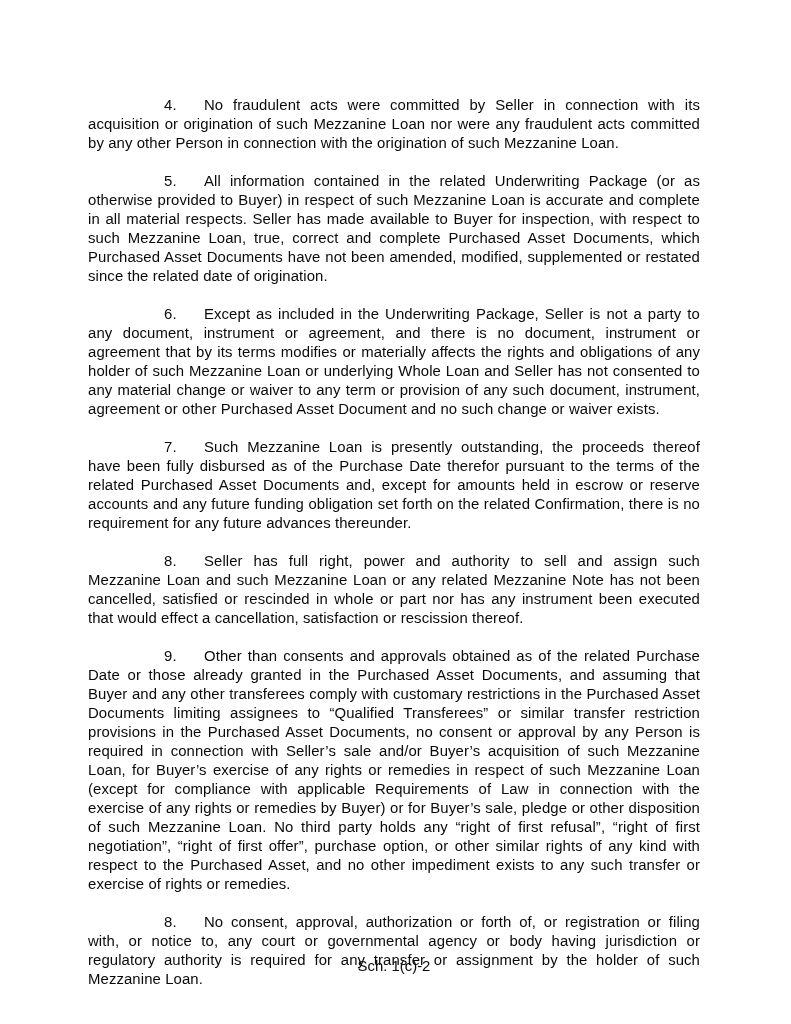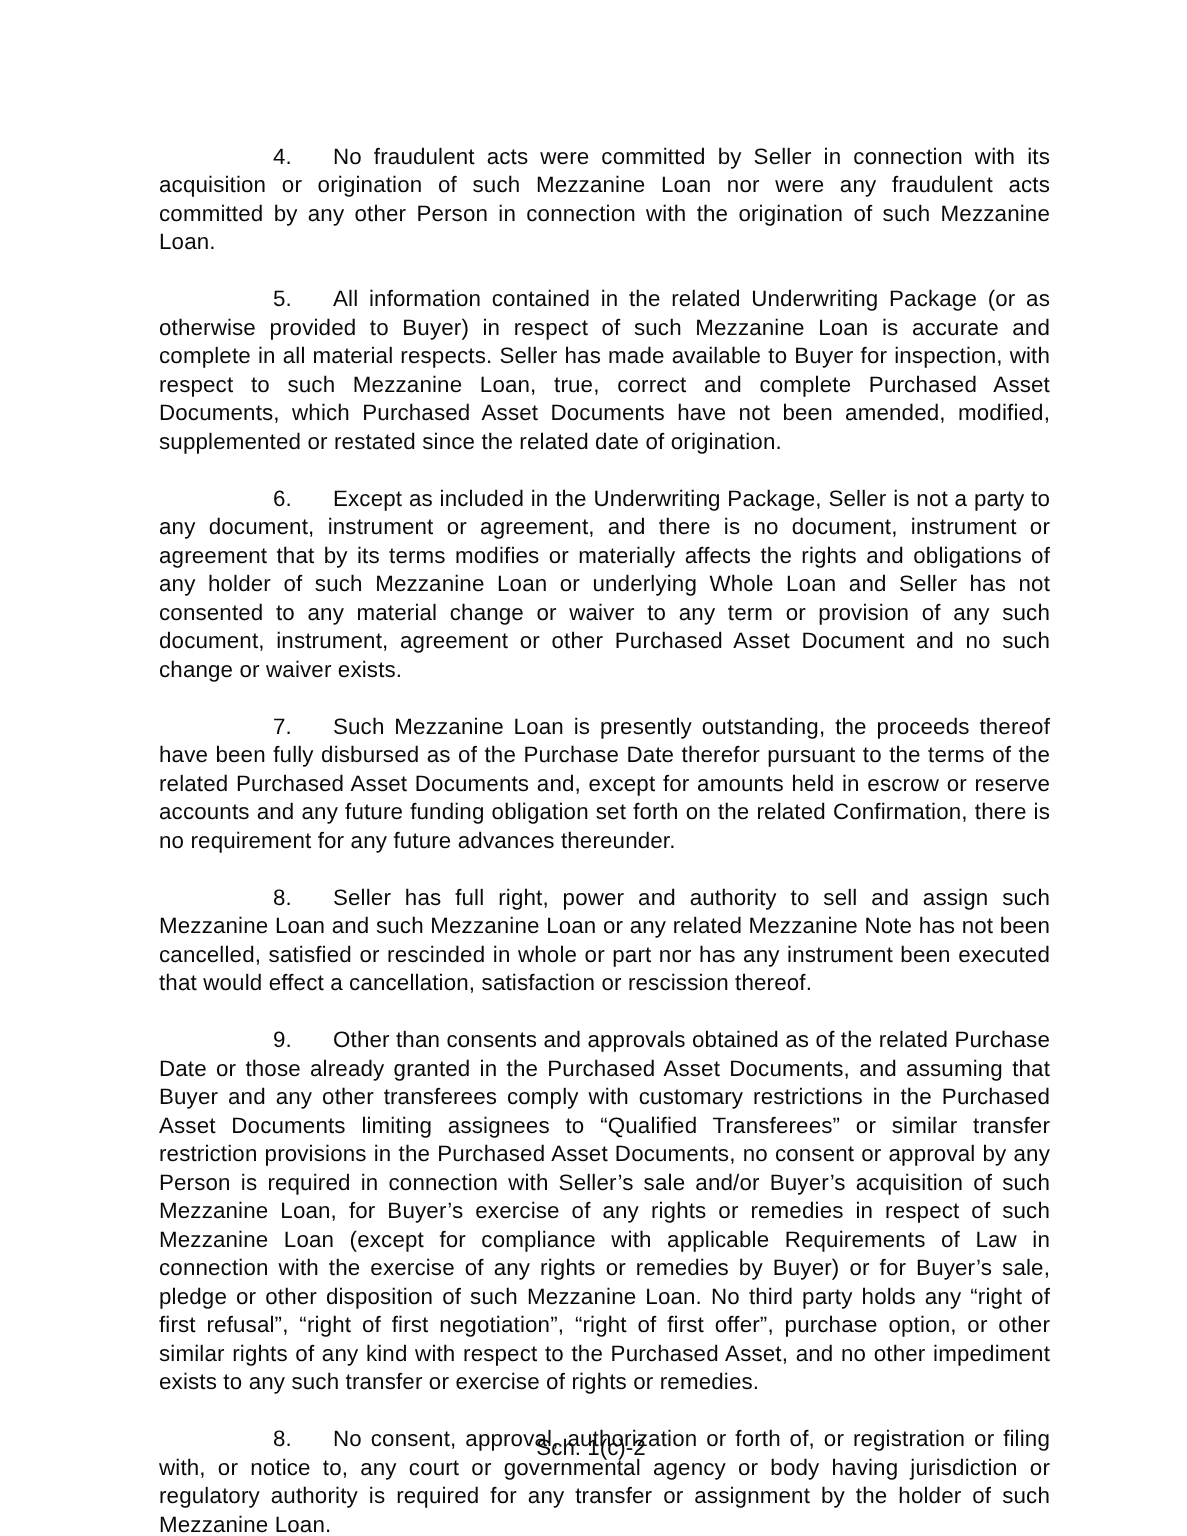--- a/index.html
+++ b/index.html
@@ -16,21 +16,21 @@
     font-family: "Liberation Sans", sans-serif;
     color: #0a0a0a;
   }
   .content {
     position: absolute;
     left: 88px;
     top: 96px;
     width: 612px;
   }
   p.para {
-    margin: 0 0 19px 18px;
+    margin: 0 0 19px 0;
     text-align: justify;
     font-size: 14.9px;
     line-height: 19px;
     letter-spacing: 0.1px;
   }
   p.para:last-child {
     margin-bottom: 0;
   }
   .pnum {
     display: inline-block;

